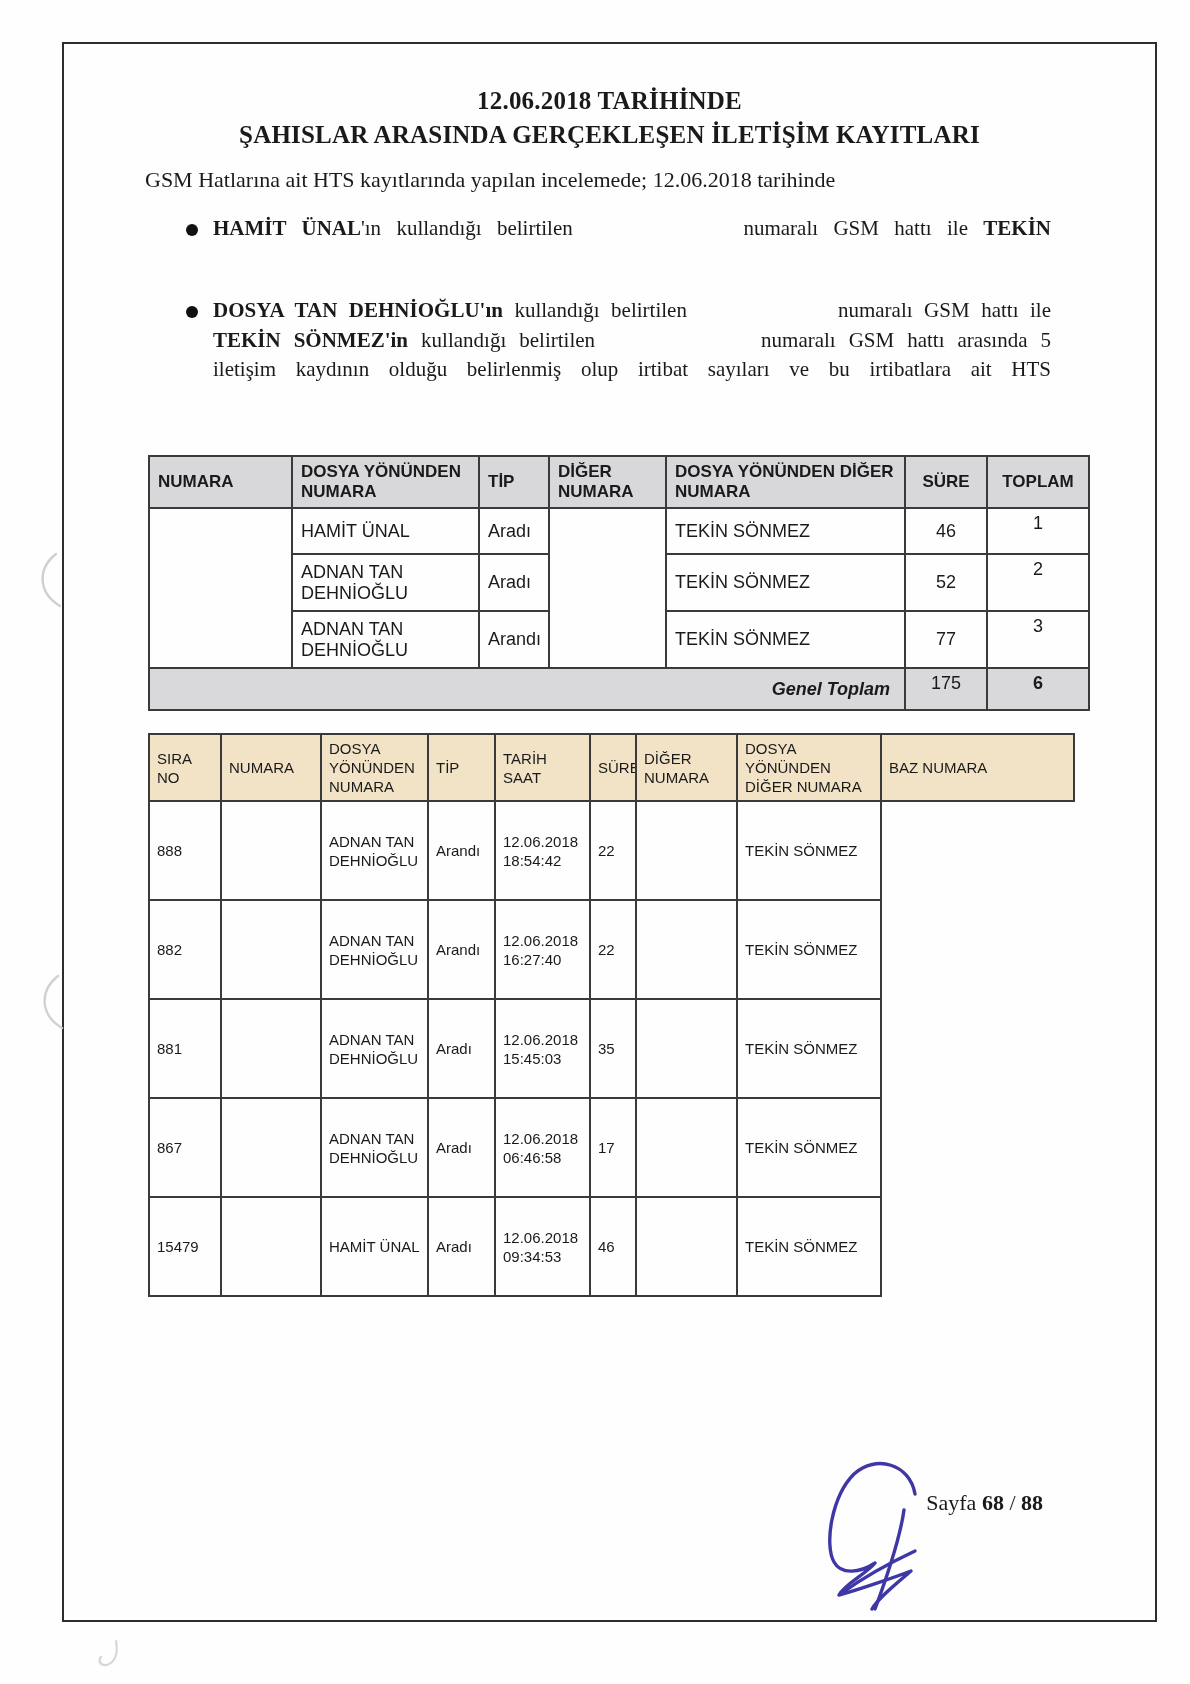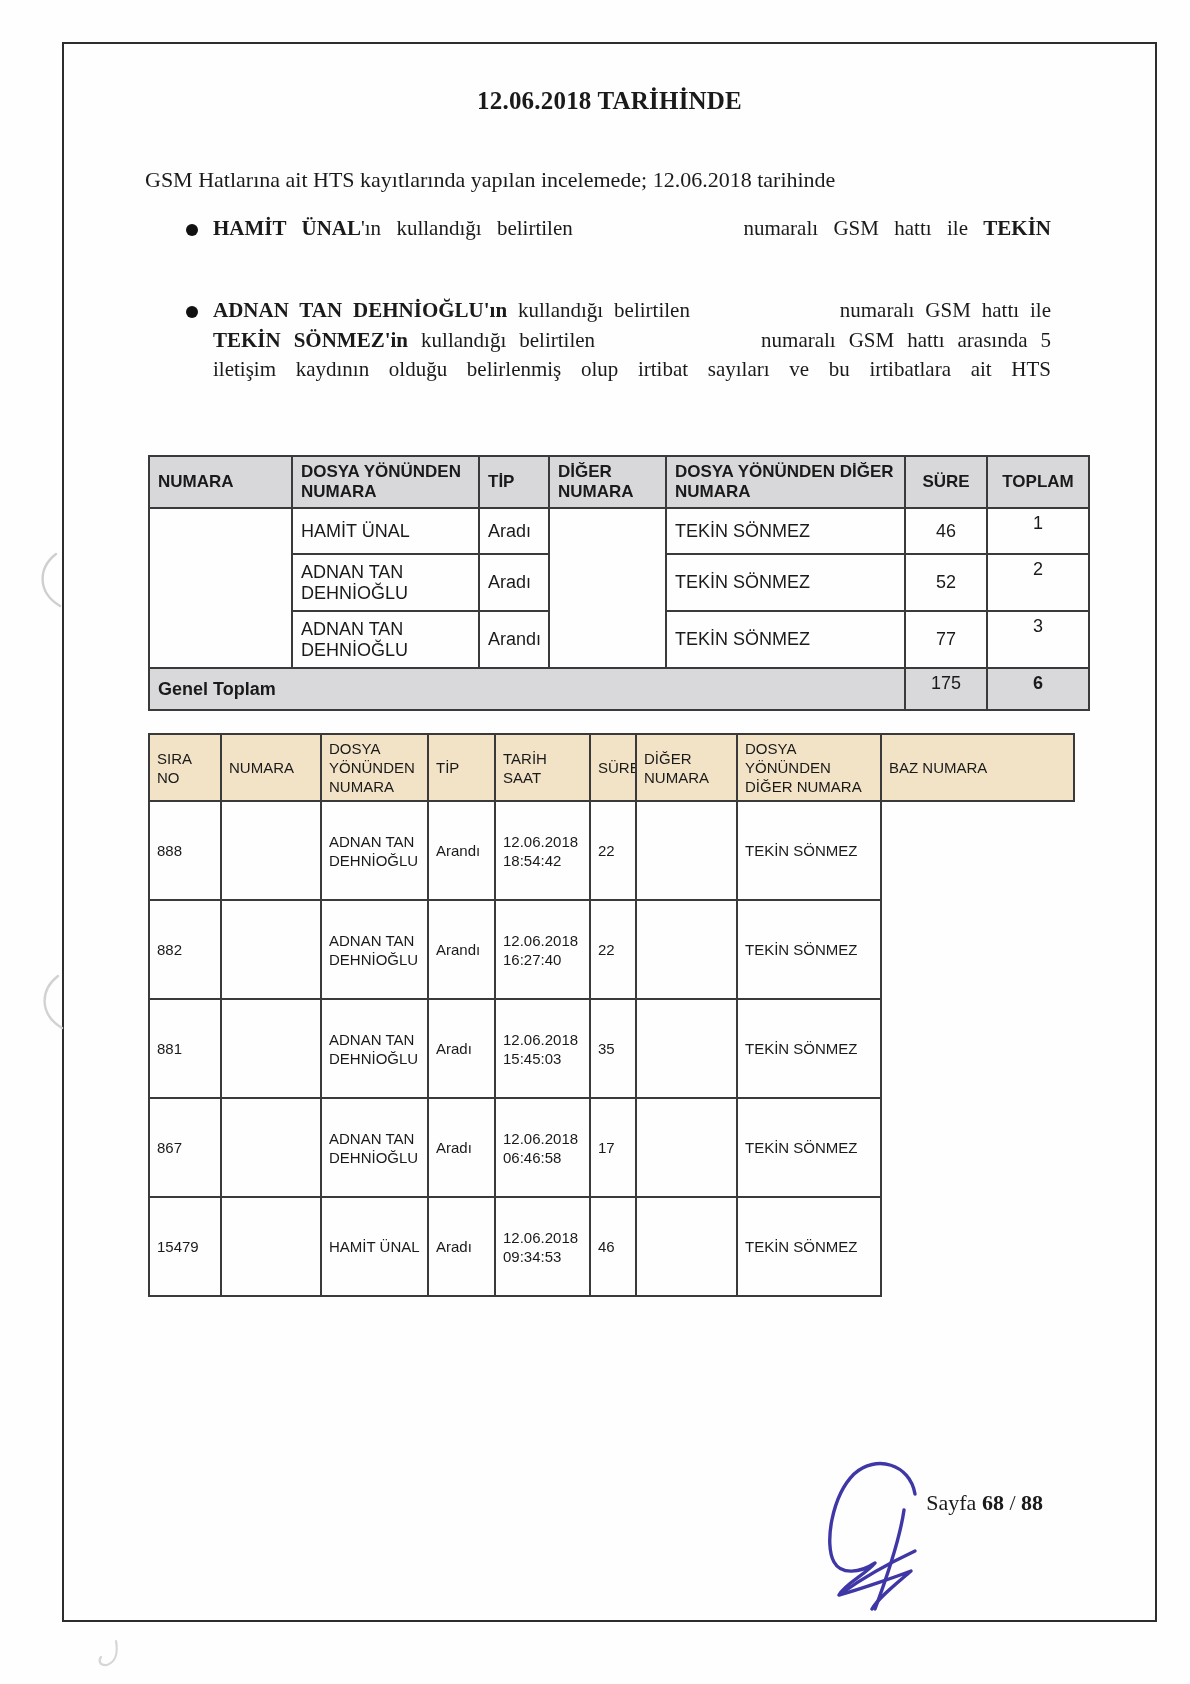--- a/index.html
+++ b/index.html
@@ -41,21 +41,21 @@
 
   .summary{position:absolute;left:148px;top:455px;width:940px;}
   .summary th{background:var(--summary-header-bg);font-weight:bold;font-size:17px;
               text-align:left;vertical-align:middle;padding:4px 8px;line-height:20px;}
   .summary th.ctr{text-align:center;}
   .summary thead tr{height:52px;}
   .summary td{font-size:18px;vertical-align:middle;padding:2px 8px;line-height:21px;}
   .summary td.ctr{text-align:center;}
   .summary td.topv{vertical-align:top;padding-top:4px;}
   .summary tr.total-row td{background:var(--total-row-bg);}
-  .summary td.total-label{text-align:left;font-weight:bold;padding-right:14px;font-size:18px;}
+  .summary td.total-label{text-align:right;font-weight:bold;padding-right:14px;font-size:18px;font-style:italic;}
   .summary tr.total-row{height:42px;}
   .summary td.bold{font-weight:bold;}
 
   .detail{position:absolute;left:148px;top:733px;width:925px;}
   .detail th{background:var(--detail-header-bg);font-weight:normal;font-size:15px;
              text-align:left;vertical-align:middle;padding:4px 7px;line-height:19px;}
   .detail thead tr{height:62px;}
   .detail tbody tr{height:99px;}
   .detail td{font-size:15px;vertical-align:middle;padding:2px 7px;line-height:19px;}
   .detail td.bare{border:none;background:transparent;}
@@ -68,32 +68,33 @@
 </style>
 </head>
 <body>
 
 <div class="page serif">
 
   <div class="frame"></div>
 
   <div class="title-block">
     <div class="title-line">12.06.2018 TARİHİNDE</div>
+    <div class="title-line">ŞAHISLAR ARASINDA GERÇEKLEŞEN İLETİŞİM KAYITLARI</div>
   </div>
 
   <div class="intro serif">GSM Hatlarına ait HTS kayıtlarında yapılan incelemede; 12.06.2018 tarihinde</div>
 
   <div class="bullet-marker bm1"></div>
   <div class="bullet b1 serif">
       <div class="tline jl"><span class="b">HAMİT ÜNAL</span><span>'ın kullandığı belirtilen </span><span class="gap" style="width: 140px;"></span><span> numaralı GSM hattı ile </span><span class="b">TEKİN</span></div>
     </div>
 
   <div class="bullet-marker bm2"></div>
   <div class="bullet b2 serif">
-      <div class="tline jl"><span class="b">ADNAN TAN DEHNİOĞLU'ın</span><span> kullandığı belirtilen </span><span class="gap" style="width: 128px;"></span><span> numaralı GSM hattı ile</span></div>
+      <div class="tline jl"><span class="b">DOSYA TAN DEHNİOĞLU'ın</span><span> kullandığı belirtilen </span><span class="gap" style="width: 128px;"></span><span> numaralı GSM hattı ile</span></div>
       <div class="tline jl"><span class="b">TEKİN SÖNMEZ'in</span><span> kullandığı belirtilen </span><span class="gap" style="width: 140px;"></span><span> numaralı GSM hattı arasında 5</span></div>
       <div class="tline jl"><span>iletişim kaydının olduğu belirlenmiş olup irtibat sayıları ve bu irtibatlara ait HTS</span></div>
     </div>
 
   <table class="summary">
     <colgroup>
       <col style="width:143px">
         <col style="width:187px">
         <col style="width:70px">
       <col style="width:117px">

